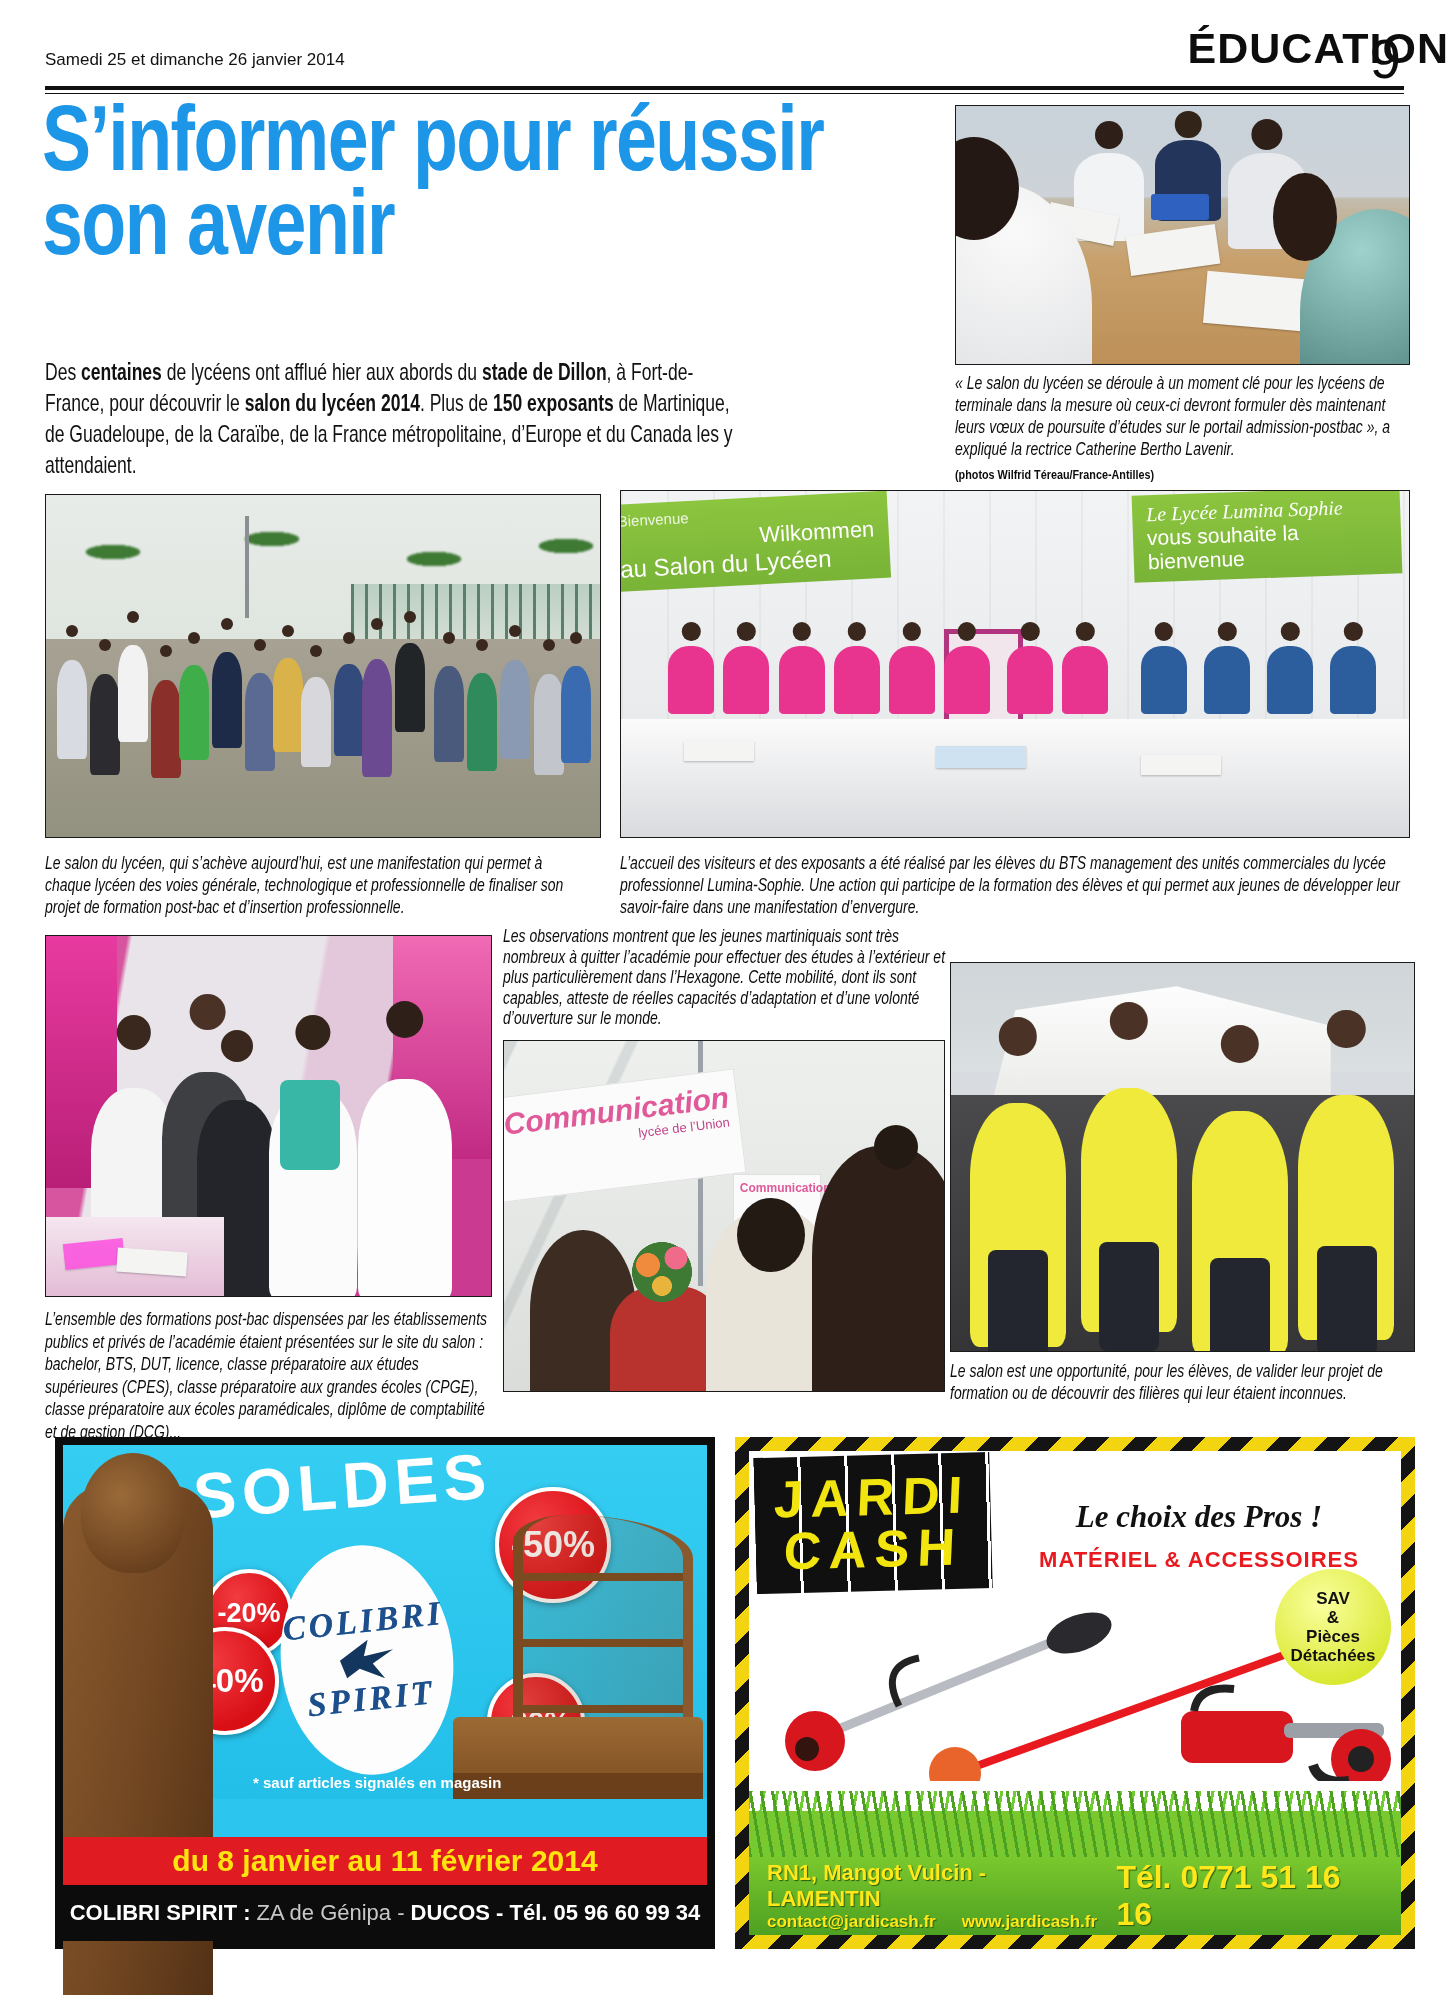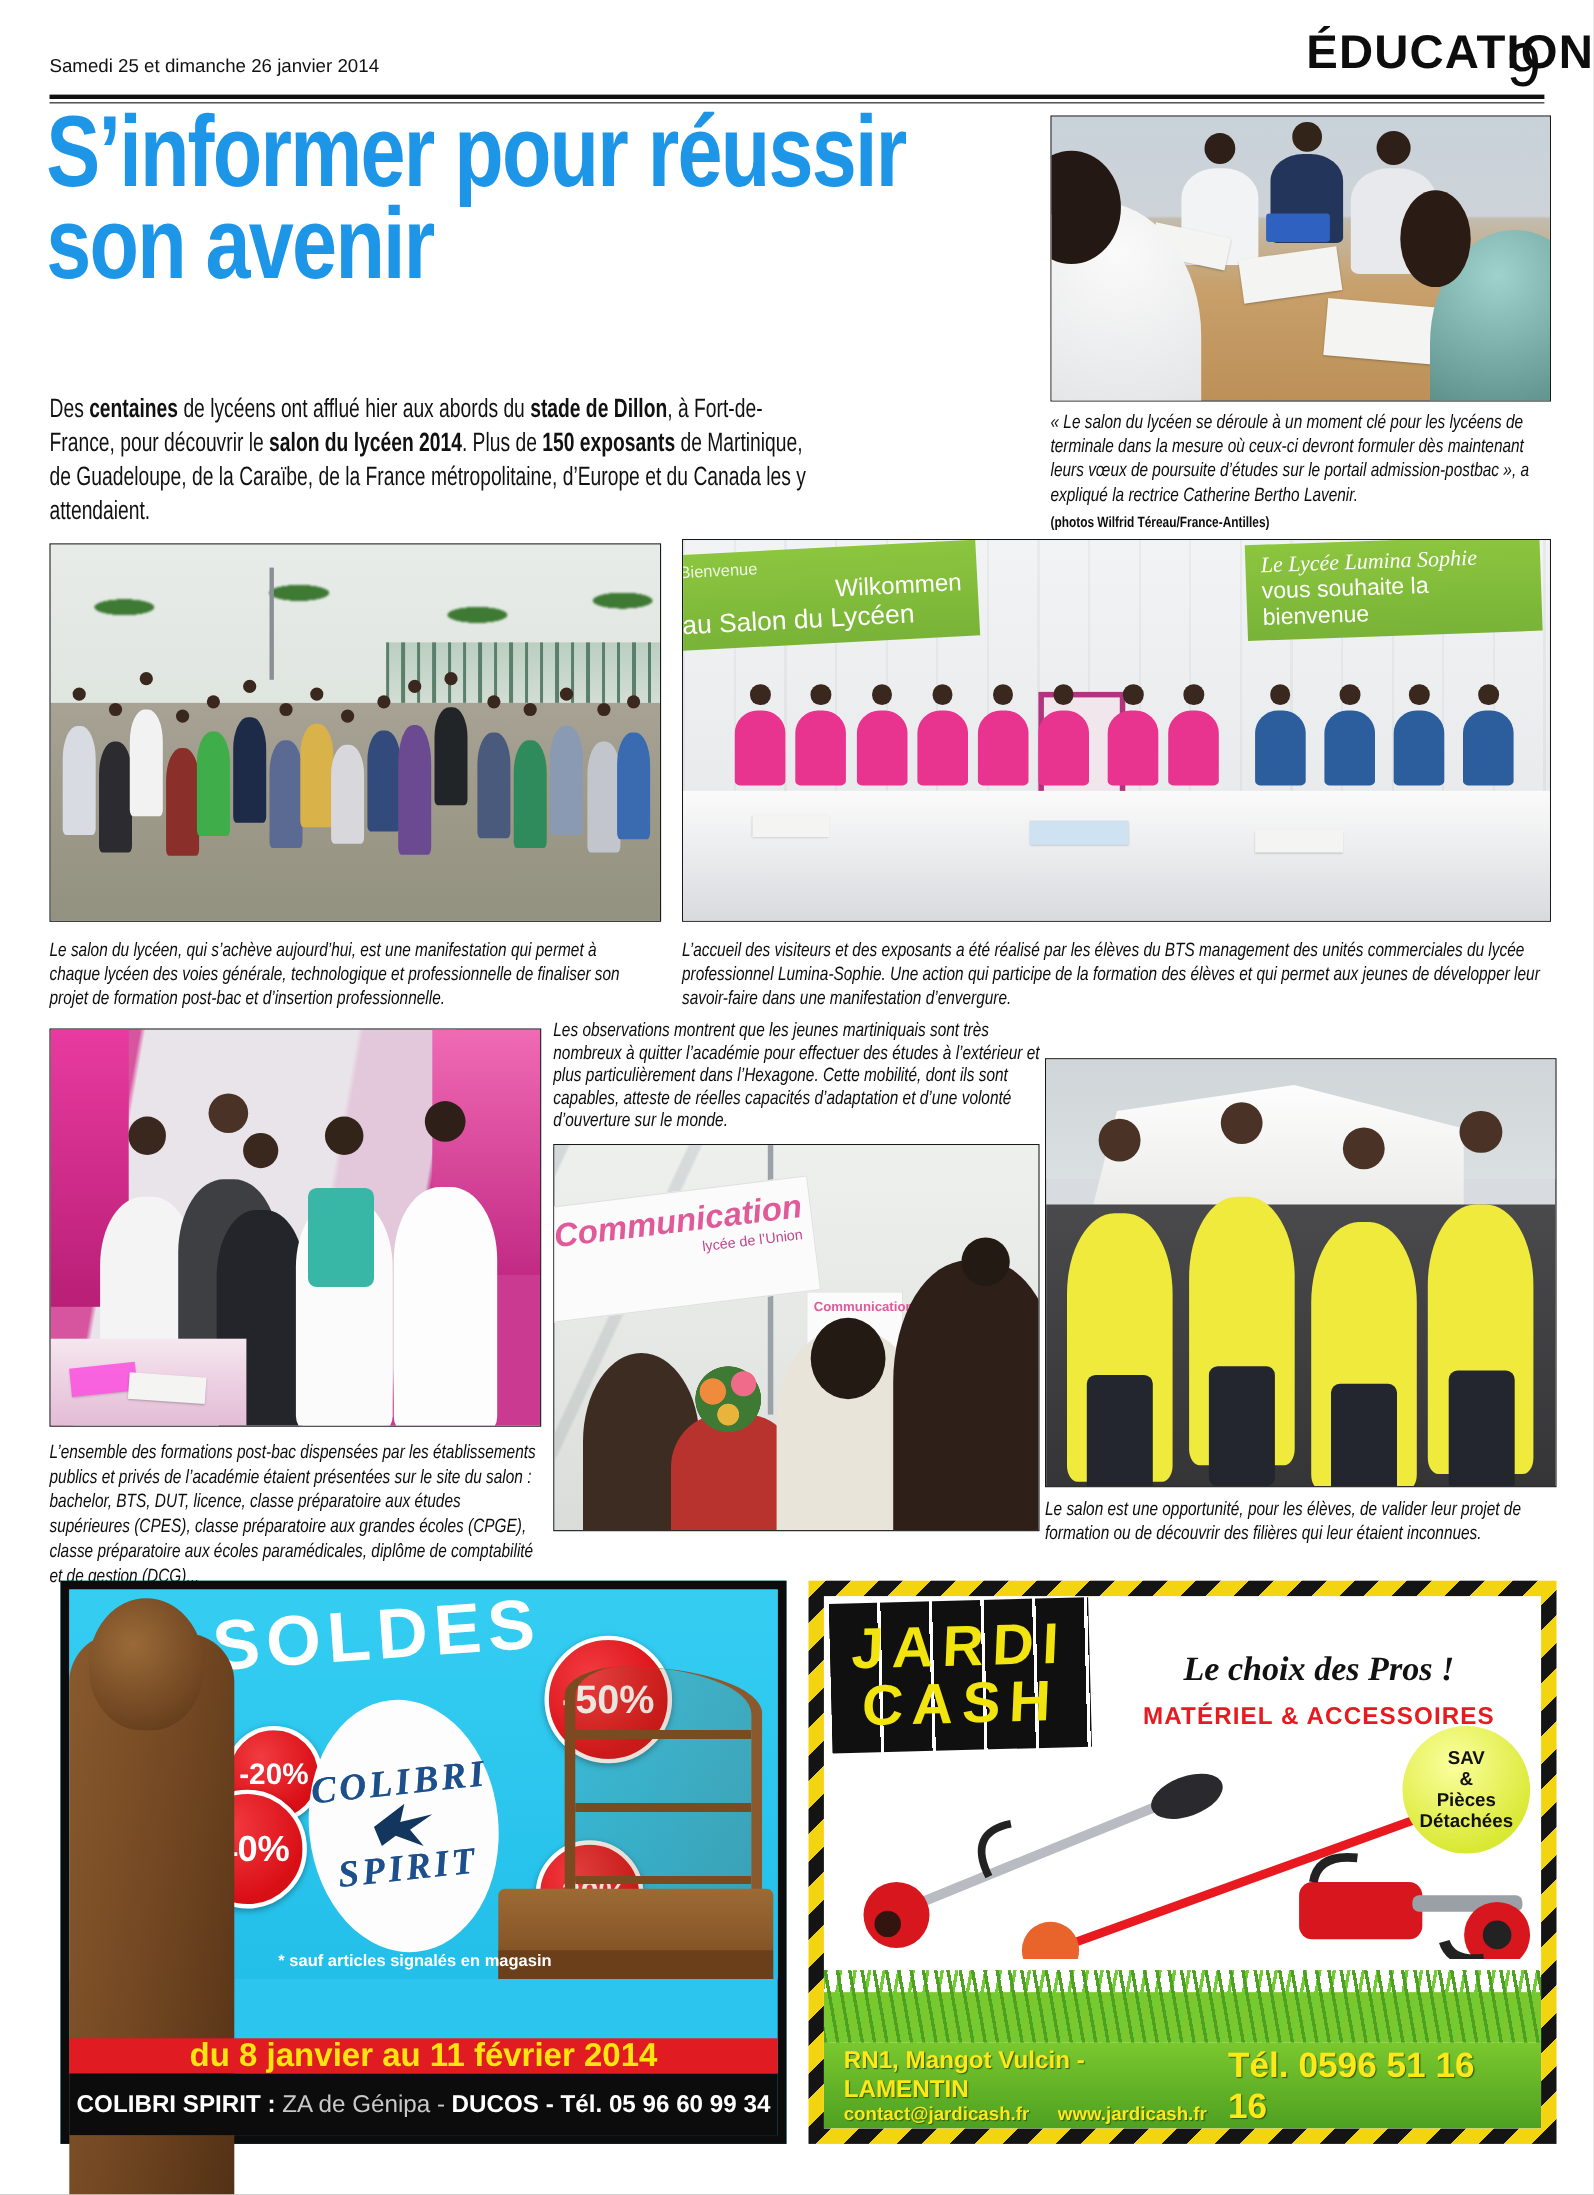--- a/index.html
+++ b/index.html
@@ -82,21 +82,21 @@
   .statue{position:absolute; left:0; top:40px; width:150px; bottom:-150px; z-index:2;
     background:linear-gradient(100deg,#8a5a2e,#6e4420 55%,#4e2e14); border-radius:44px 44px 0 0;}
   .statue-head{position:absolute; left:18px; top:8px; width:104px; height:120px; z-index:3; border-radius:50% 50% 46% 46%;
     background:radial-gradient(circle at 38% 35%, #9a6a38, #6e4420 70%, #53341a);}
   .shelf{position:absolute; right:14px; top:70px; width:180px; height:270px; z-index:1;
     background:repeating-linear-gradient(#00000000 0 58px, #7a4a20 58px 66px), linear-gradient(100deg,#8a5a2e22,#6e442044);
     border-left:10px solid #7a4a20; border-right:10px solid #8a5a2e; border-radius:30% 70% 4% 4%/10% 16% 2% 2%;}
   .dresser{position:absolute; right:4px; bottom:-4px; width:250px; height:86px; z-index:1; background:linear-gradient(#9c6a34,#7a4a20);
     border-radius:6px 6px 0 0; box-shadow:inset 0 -30px 0 #6b3f1a;}
   .col-disclaimer{position:absolute; left:190px; bottom:150px; z-index:4; color:#fff; font-weight:bold; font-size:15px;}
-  .col-dates{position:absolute; left:0; right:0; bottom:56px; height:32px; background:var(--red); z-index:3;
+  .col-dates{position:absolute; left:0; right:0; bottom:56px; height:48px; background:var(--red); z-index:3;
     display:flex; align-items:center; justify-content:center; 
     color:#ffe410; font-weight:bold; font-size:30px;}
   .col-address{position:absolute; left:0; right:0; bottom:0; height:56px; background:#0c0c0c; z-index:3;
     display:flex; align-items:center; justify-content:center; gap:6px; color:#fff; font-size:22px; font-weight:bold;}
   .col-address .mid{color:#c8c8c8; font-weight:400;}
 
   
   .jardi{position:absolute; left:735px; top:1437px; width:680px; height:512px;
     background:repeating-linear-gradient(-45deg,#141414 0 16px,var(--hazyellow) 16px 34px);}
   .jardi-in{position:absolute; inset:14px; background:#fff; overflow:hidden;}
@@ -475,18 +475,18 @@
       </svg>
       <div class="jc-grass"></div>
       <div class="jc-green">
         <div class="jc-addr">
           <div class="l1">RN1, Mangot Vulcin - LAMENTIN</div>
           <div class="l2">
             <span>contact@jardicash.fr</span>
             <span>www.jardicash.fr</span>
           </div>
         </div>
-        <div class="jc-phone">Tél. 0596 51 16 16</div>
+        <div class="jc-phone">Tél. 0771 51 16 16</div>
       </div>
     </div>
   </div>
 
 </div>
 
 </body></html>

